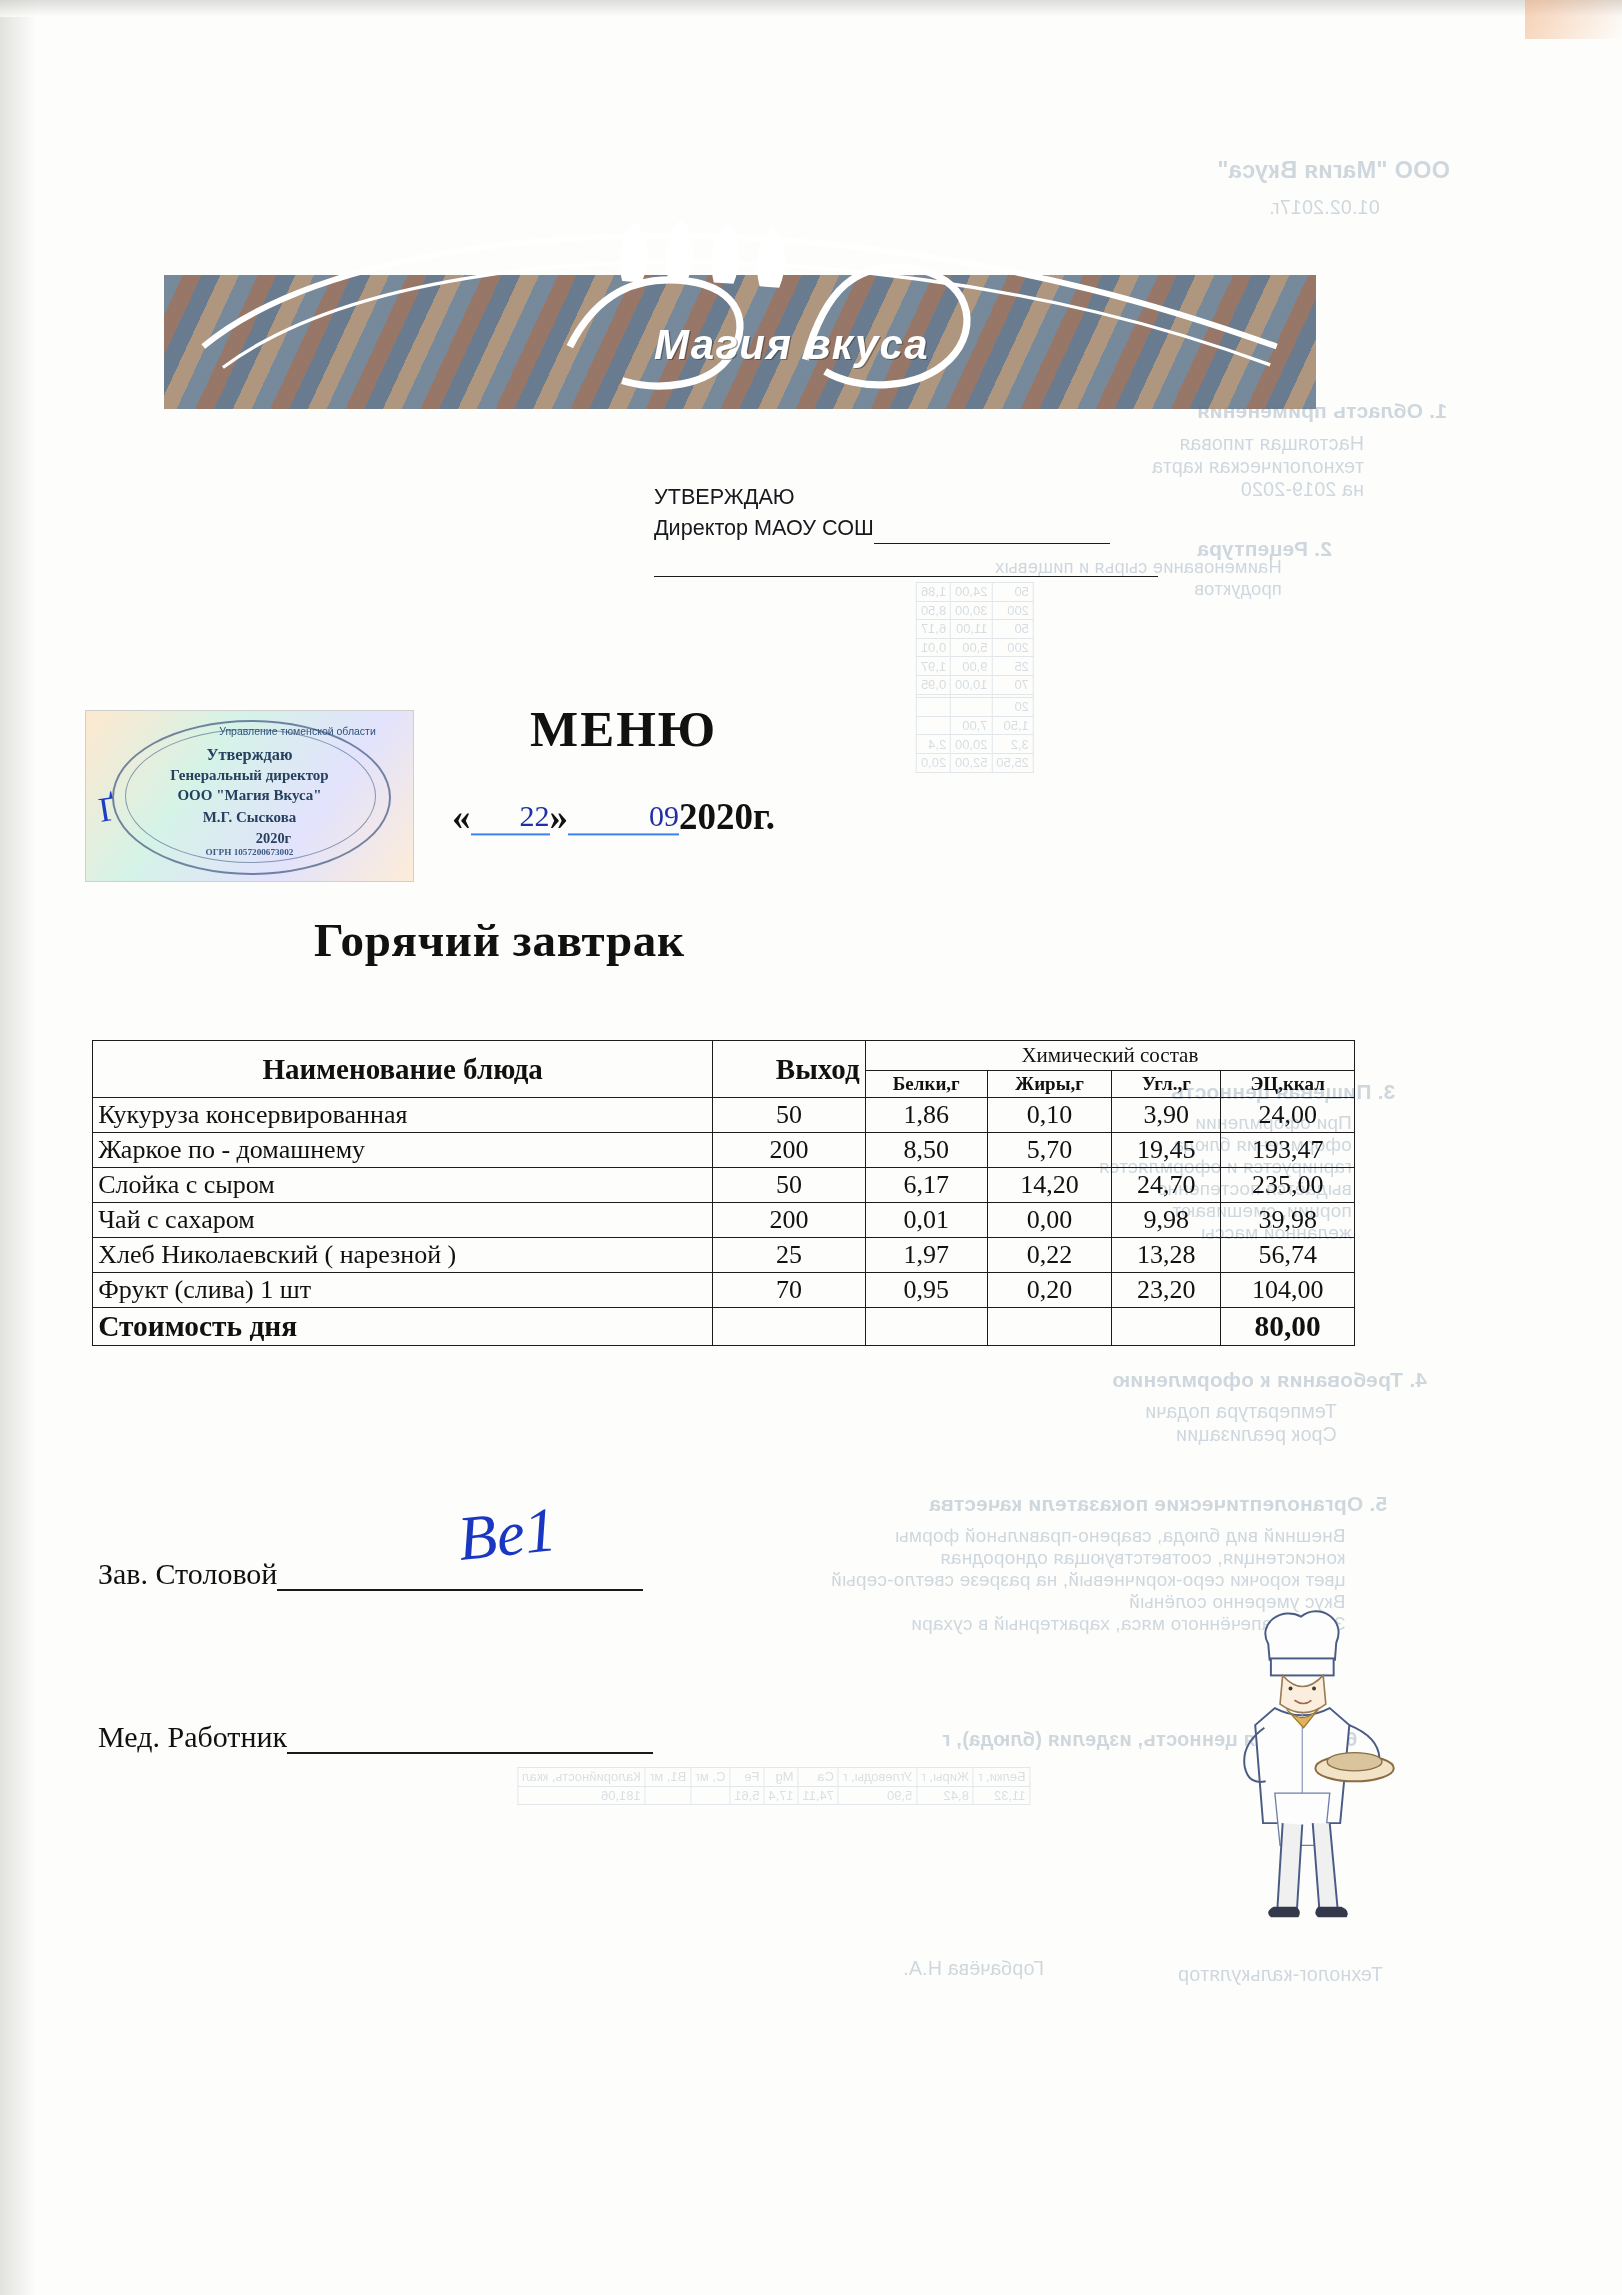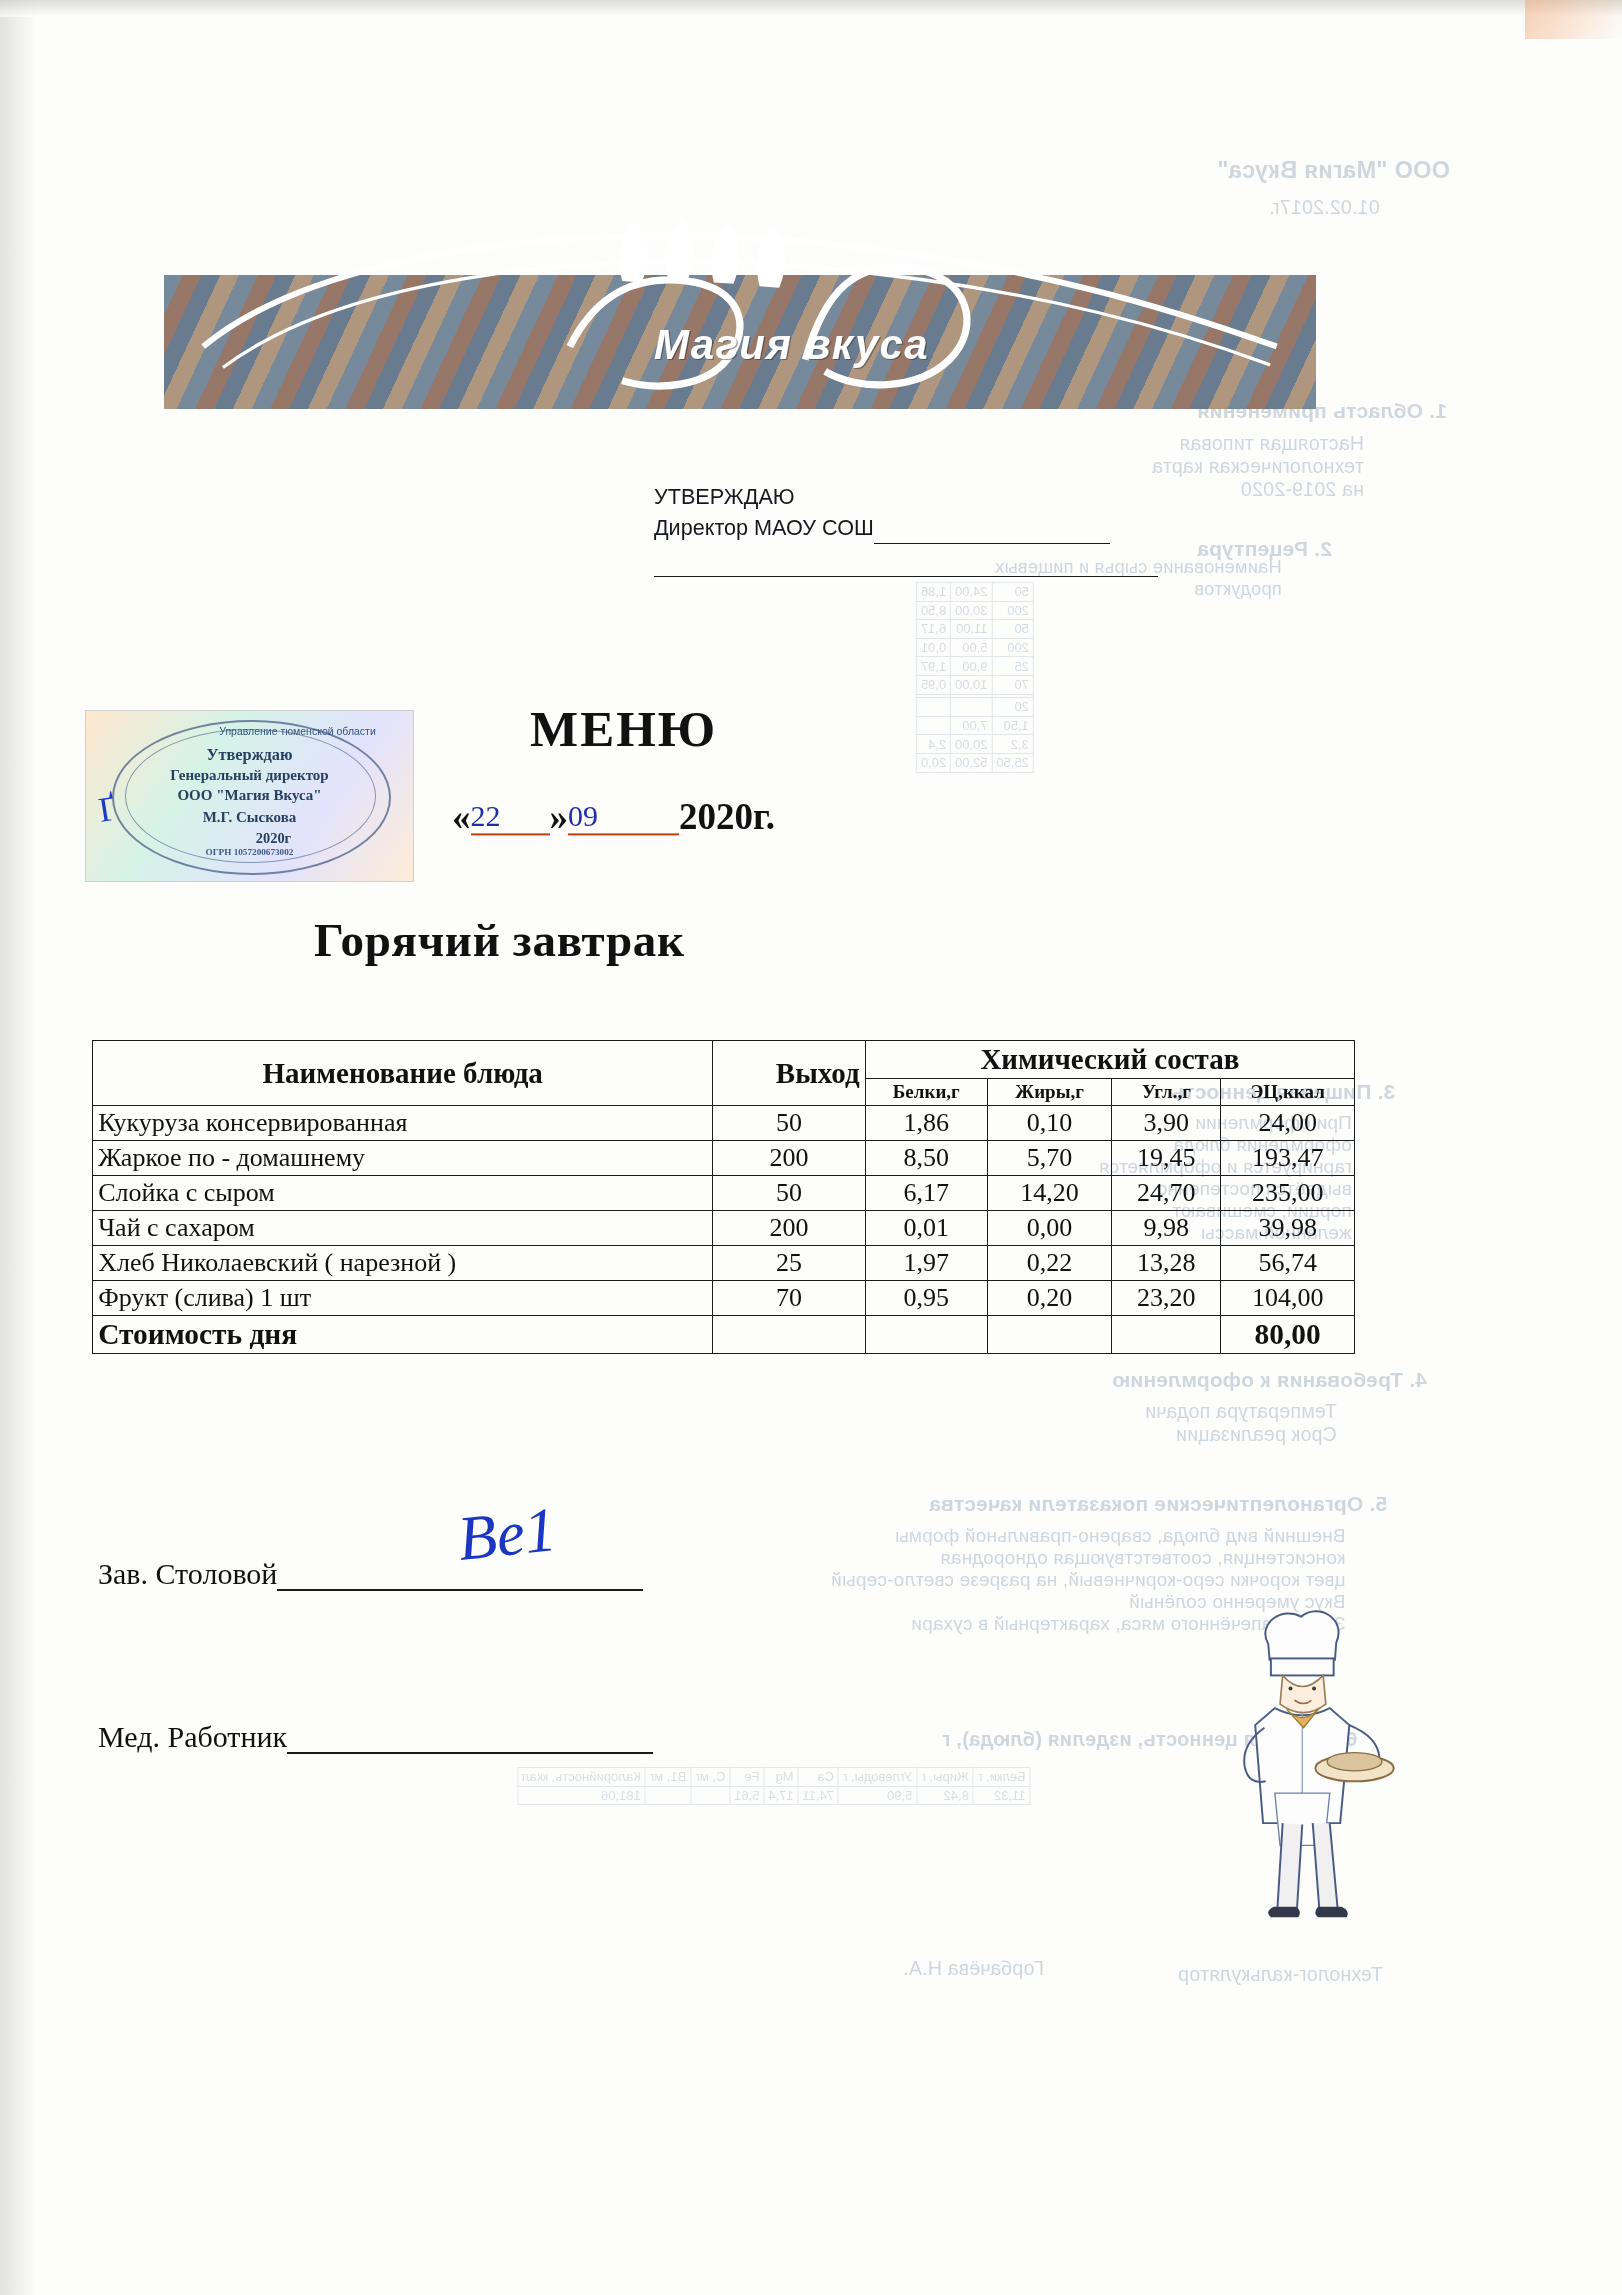--- a/index.html
+++ b/index.html
@@ -198,22 +198,22 @@
     left: 452px;
     top: 795px;
     font-size: 37px;
     font-weight: bold;
     font-family: "Liberation Serif", serif;
     white-space: nowrap;
   }
   .date-row .fill {
     display: inline-block;
     width: 111px;
-    border-bottom: 2px solid #c2410c;
-    text-align: left;
+    border-bottom: 2px solid #3b82f6;
+    text-align: right;
     font-family: "Liberation Serif", serif;
     color: #1f2fa8;
     font-weight: normal;
     font-size: 30px;
     transform: translateY(-2.6px);
   }
   .date-row .fill.small {
     width: 79px;
   }
   .subtitle {
@@ -246,22 +246,22 @@
     width: 609px;
   }
   .th-out {
     font-size: 29px;
     font-weight: bold;
     text-align: right;
     width: 141px;
     margin-top: 48px;
   }
   .th-chem {
-    font-size: 29px;
-    font-weight: bold;
+    font-size: 21px;
+    font-weight: normal;
     text-align: center;
   }
   .th-sub {
     font-size: 19px;
     font-weight: bold;
     text-align: center;
     padding: 1.3px 2.6px;
   }
   td.dish {
     font-size: 26px;

